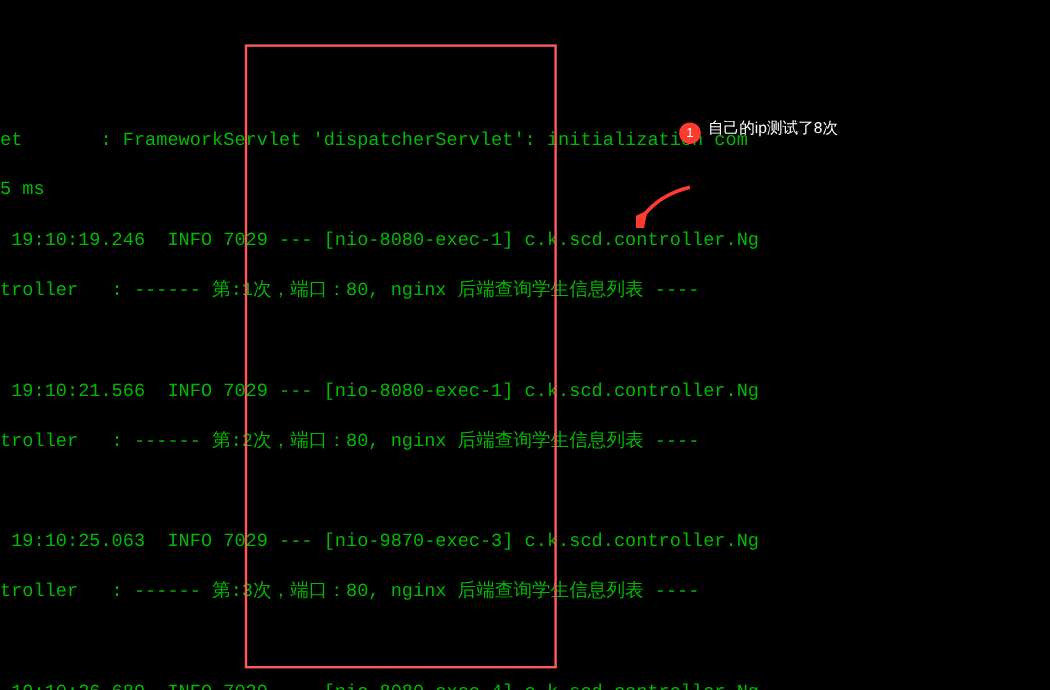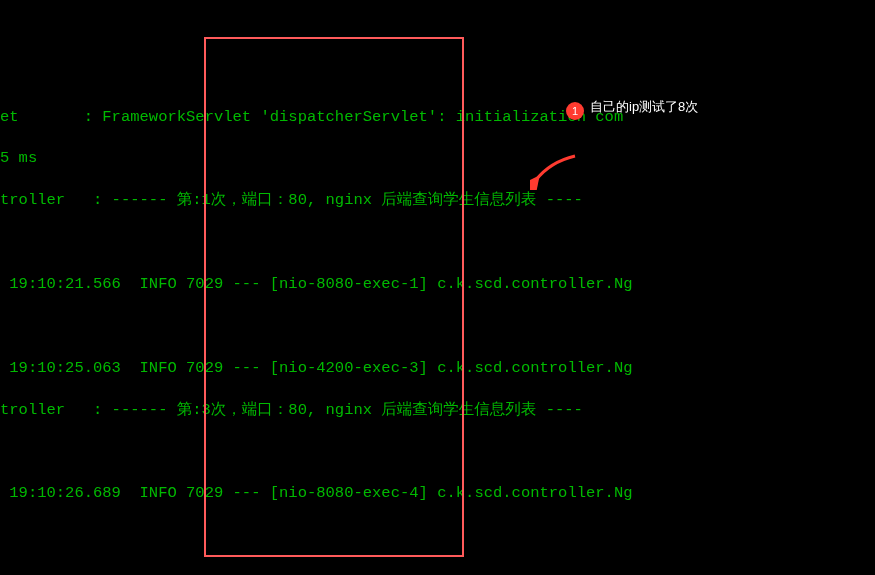--- a/index.html
+++ b/index.html
@@ -61,25 +61,27 @@
   }
 </style>
 </head>
 <body>
 
 
 
 <div class="term">
 <div class="ln">et       : FrameworkServlet 'dispatcherServlet': initialization com</div>
 <div class="ln">5 ms</div>
+<div class="ln"> 19:10:19.246  INFO 7029 --- [nio-8080-exec-1] c.k.scd.controller.Ng</div>
 <div class="ln">troller   : ------ 第:1次，端口：80, nginx 后端查询学生信息列表 ----</div>
 <div class="ln">&nbsp;</div>
 <div class="ln"> 19:10:21.566  INFO 7029 --- [nio-8080-exec-1] c.k.scd.controller.Ng</div>
+<div class="ln">troller   : ------ 第:2次，端口：80, nginx 后端查询学生信息列表 ----</div>
 <div class="ln">&nbsp;</div>
-<div class="ln"> 19:10:25.063  INFO 7029 --- [nio-4200-exec-3] c.k.scd.controller.Ng</div>
+<div class="ln"> 19:10:25.063  INFO 7029 --- [nio-9870-exec-3] c.k.scd.controller.Ng</div>
 <div class="ln">troller   : ------ 第:3次，端口：80, nginx 后端查询学生信息列表 ----</div>
 <div class="ln">&nbsp;</div>
 <div class="ln"> 19:10:26.689  INFO 7029 --- [nio-8080-exec-4] c.k.scd.controller.Ng</div>
 
 
 
 
 
 
 

